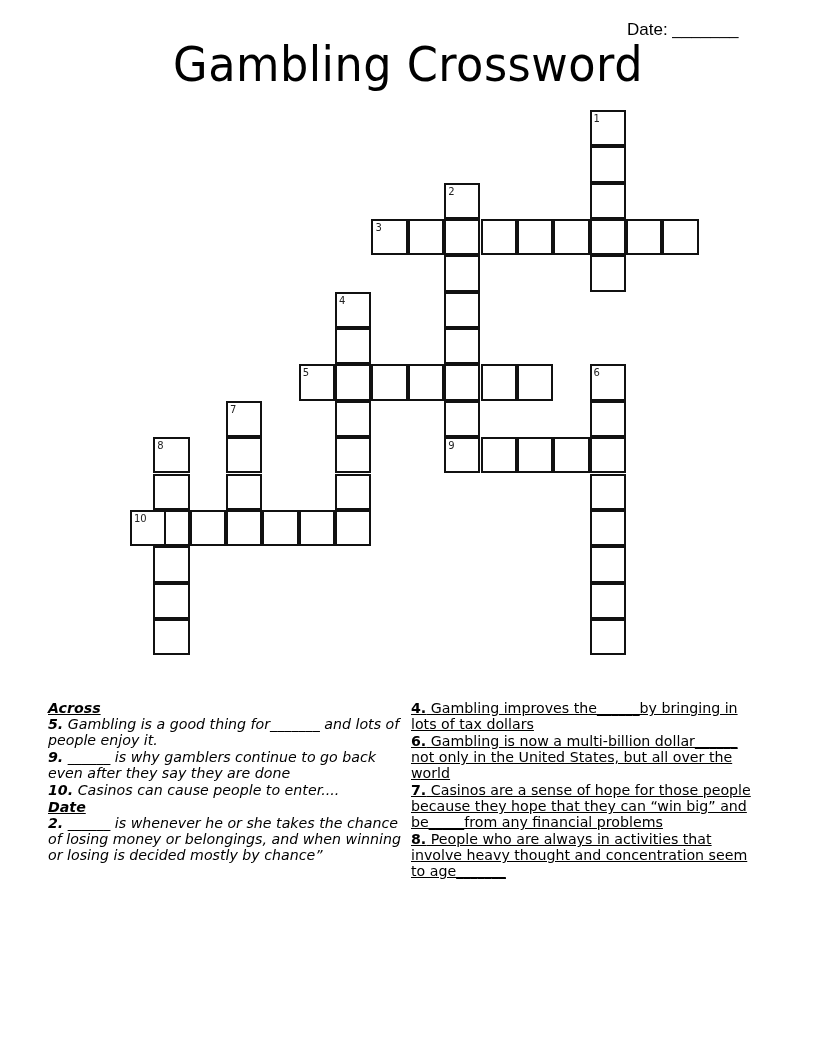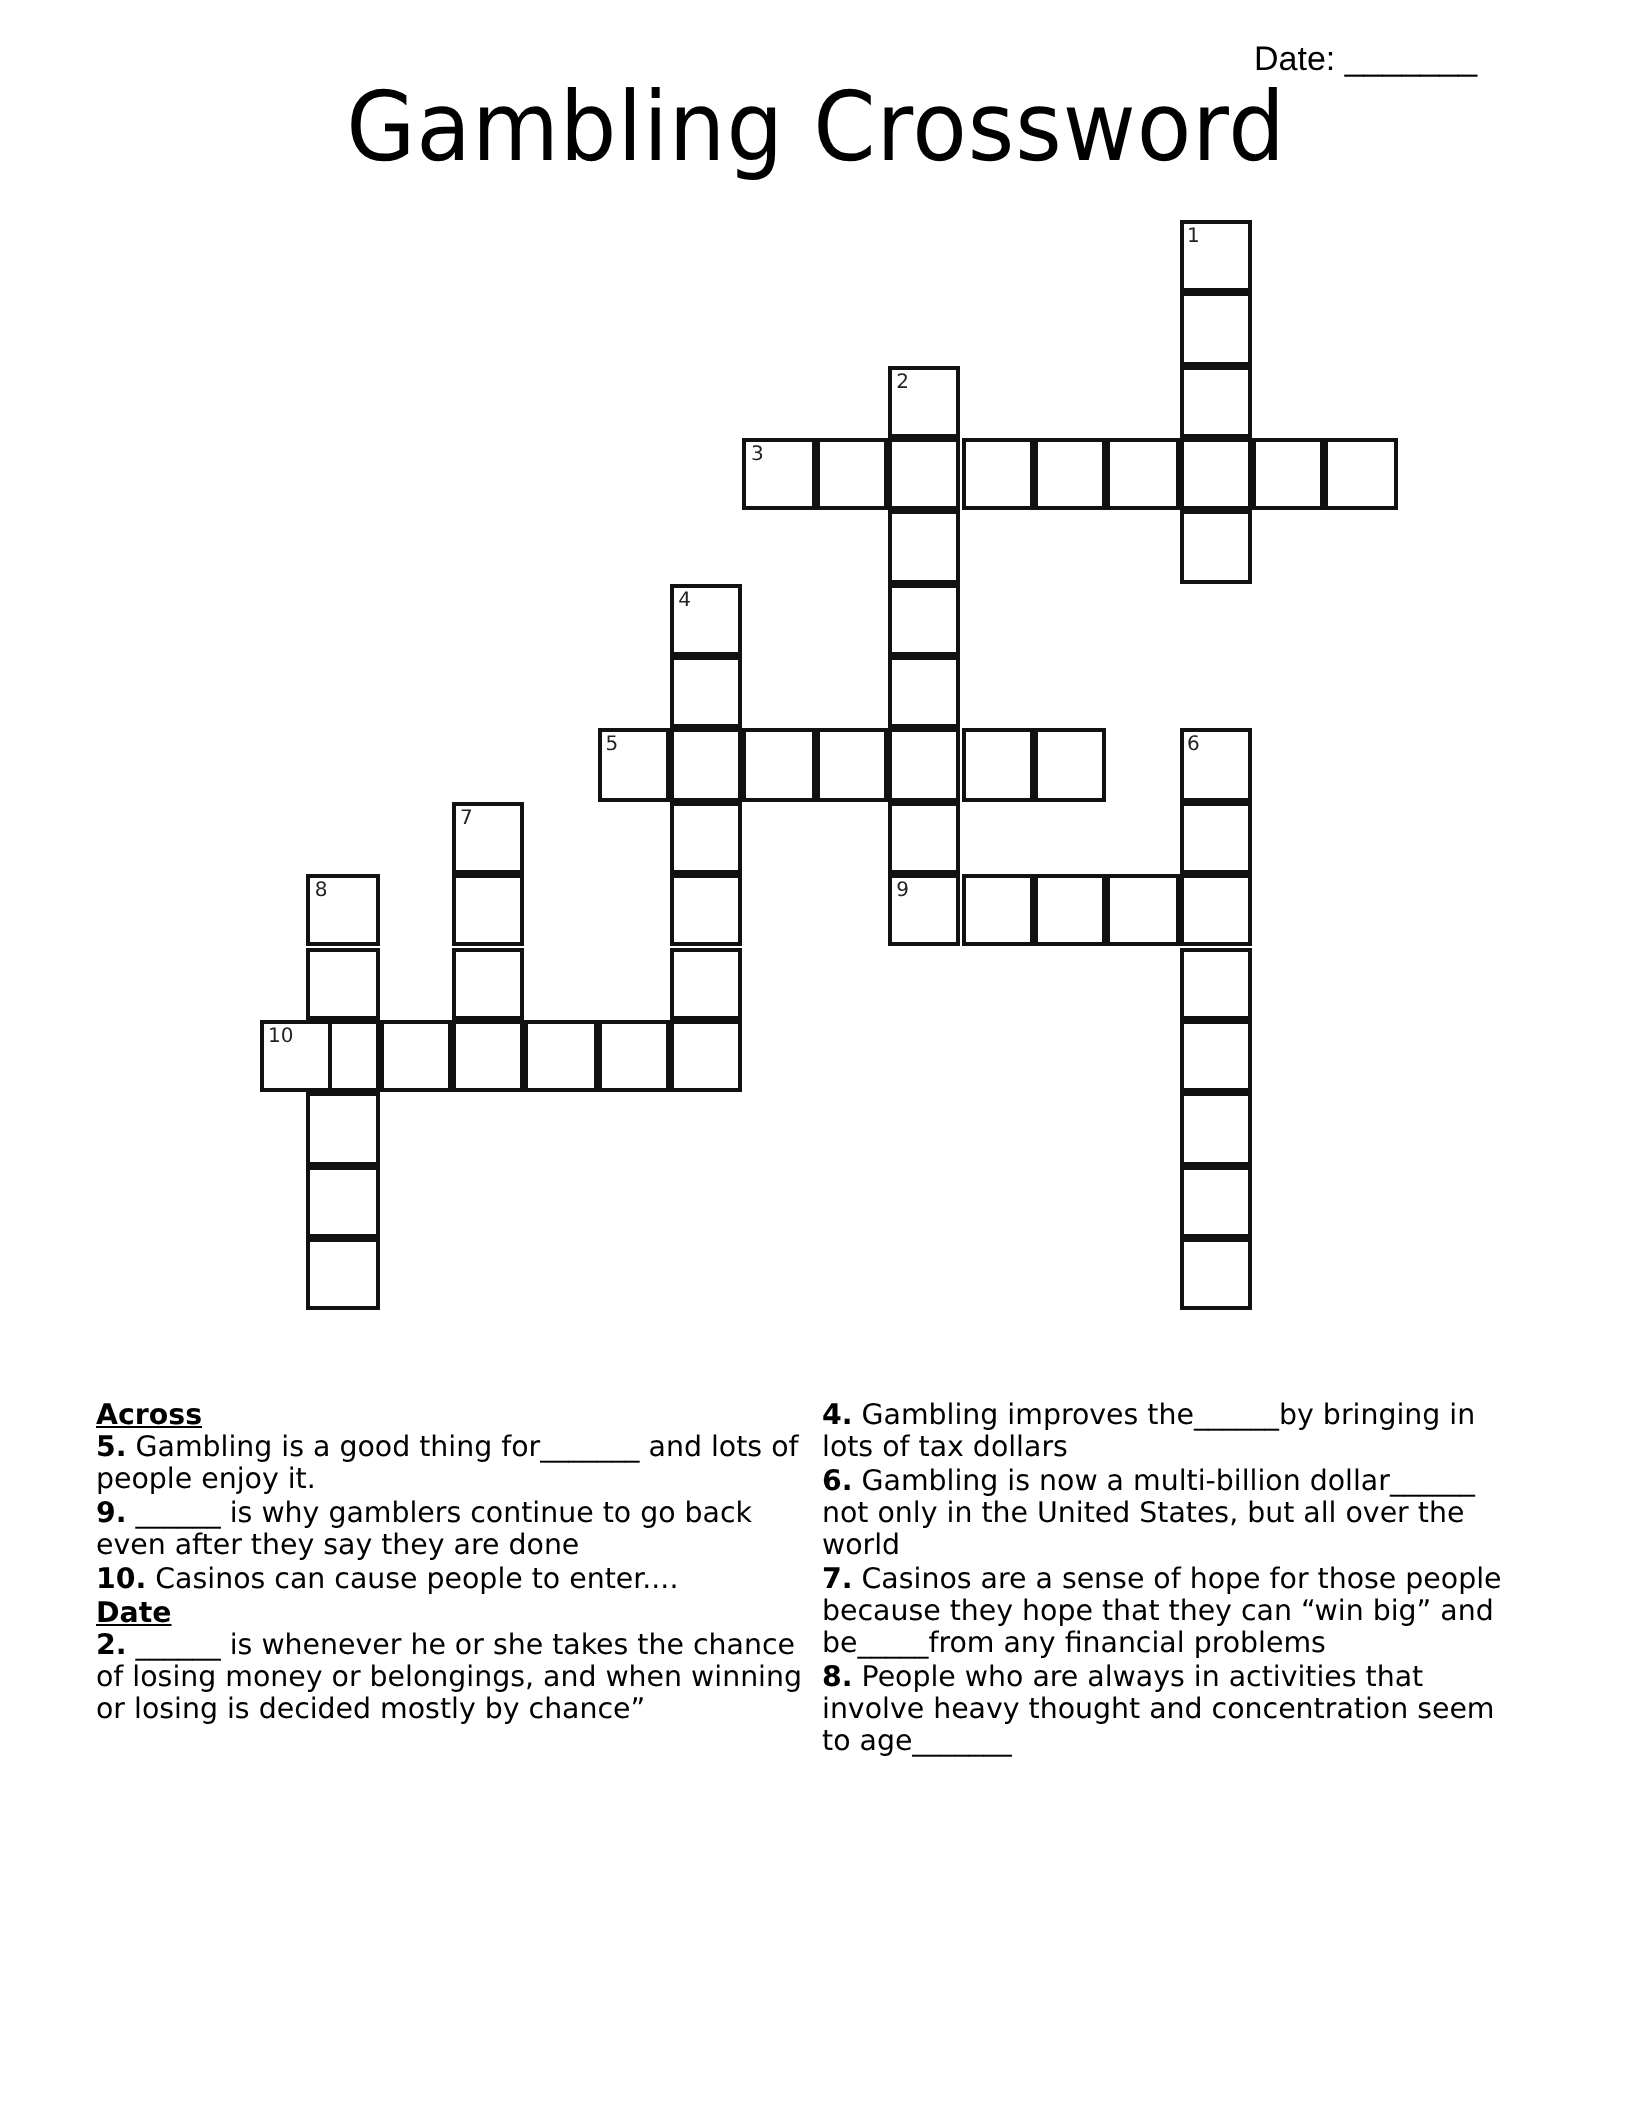--- a/index.html
+++ b/index.html
@@ -21,22 +21,22 @@
       border: 2px solid #111; background: #fff;
     }
     .cell .num {
       position: absolute; top: 1px; left: 2px;
       font-family: "DejaVu Sans", sans-serif; font-size: 10px; line-height: 11px; color: #222;
     }
     .clues {
       position: absolute; top: 700px;
       font-family: "DejaVu Sans", sans-serif; font-size: 14.2px; line-height: 16px;
     }
-    .clues.left { left: 48px; width: 356px; }
-    .clues.right { left: 411px; width: 350px; }
+    .clues.left { left: 48px; width: 356px; font-style: italic; }
+    .clues.right { left: 411px; width: 350px; text-decoration: underline; }
     .clue-head { font-weight: bold; text-decoration: underline; margin: 0; }
     .clue { margin: 0 0 1px 0; }
     .clue b { font-weight: bold; }
   </style>
 </head>
 <body>
 
 <div class="header-line">
   <span class="date">Date: _______</span>
 </div>

